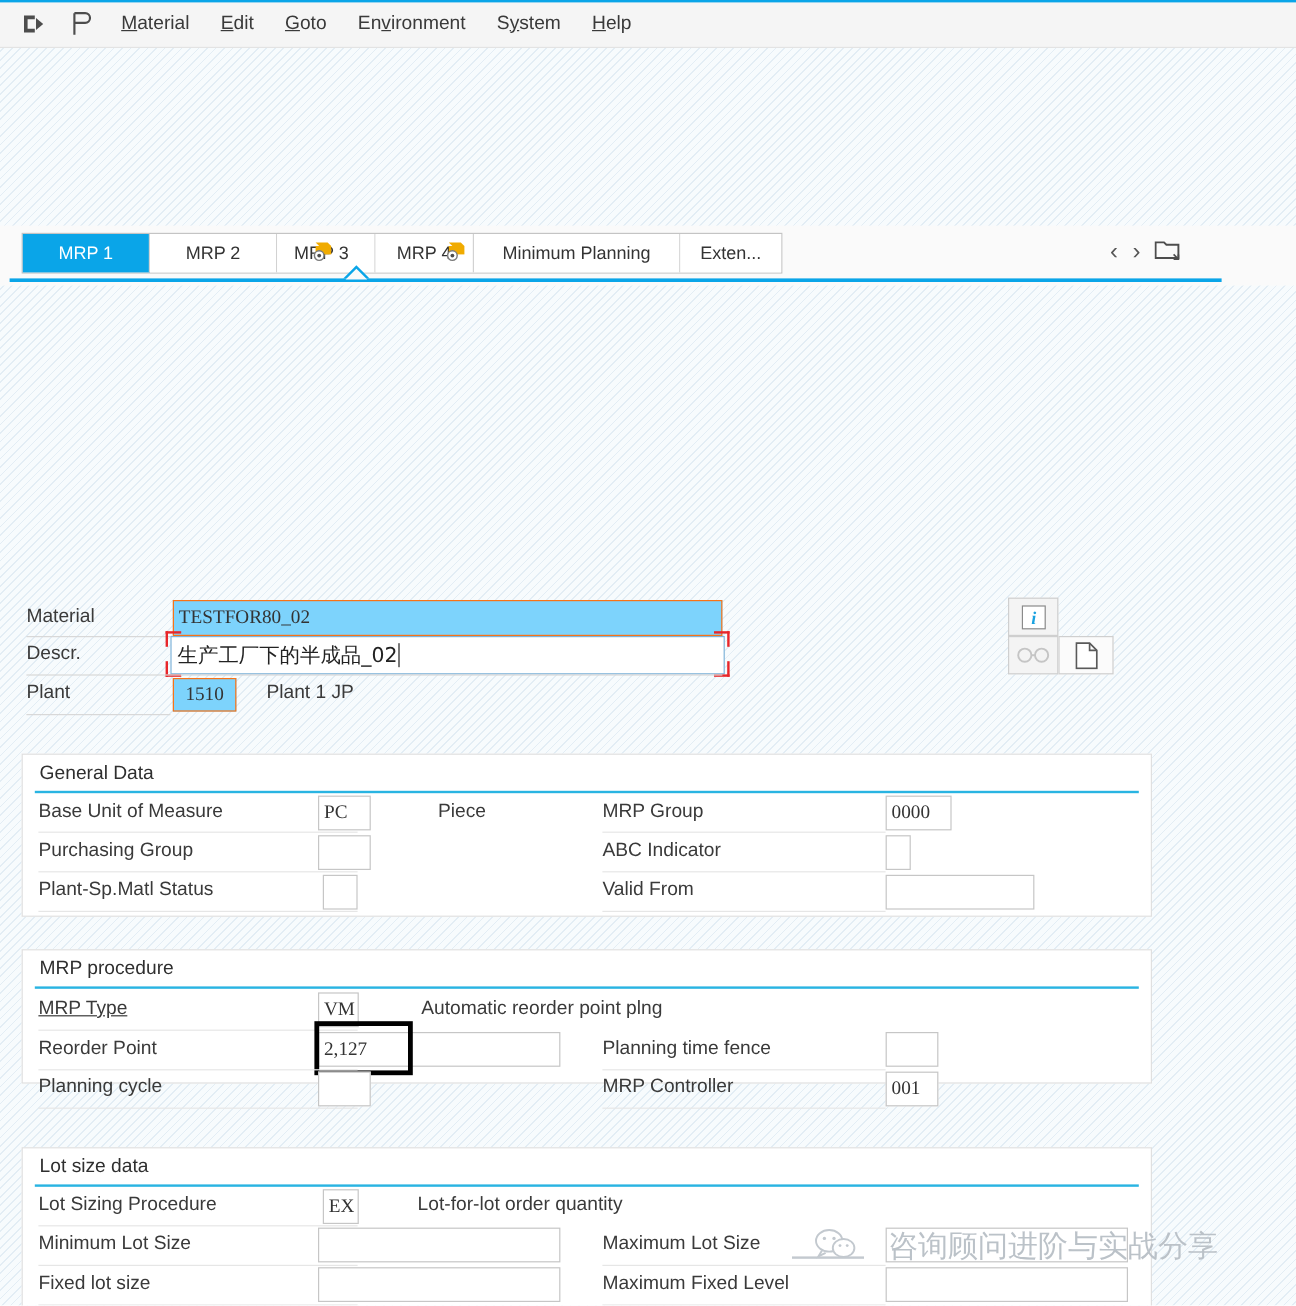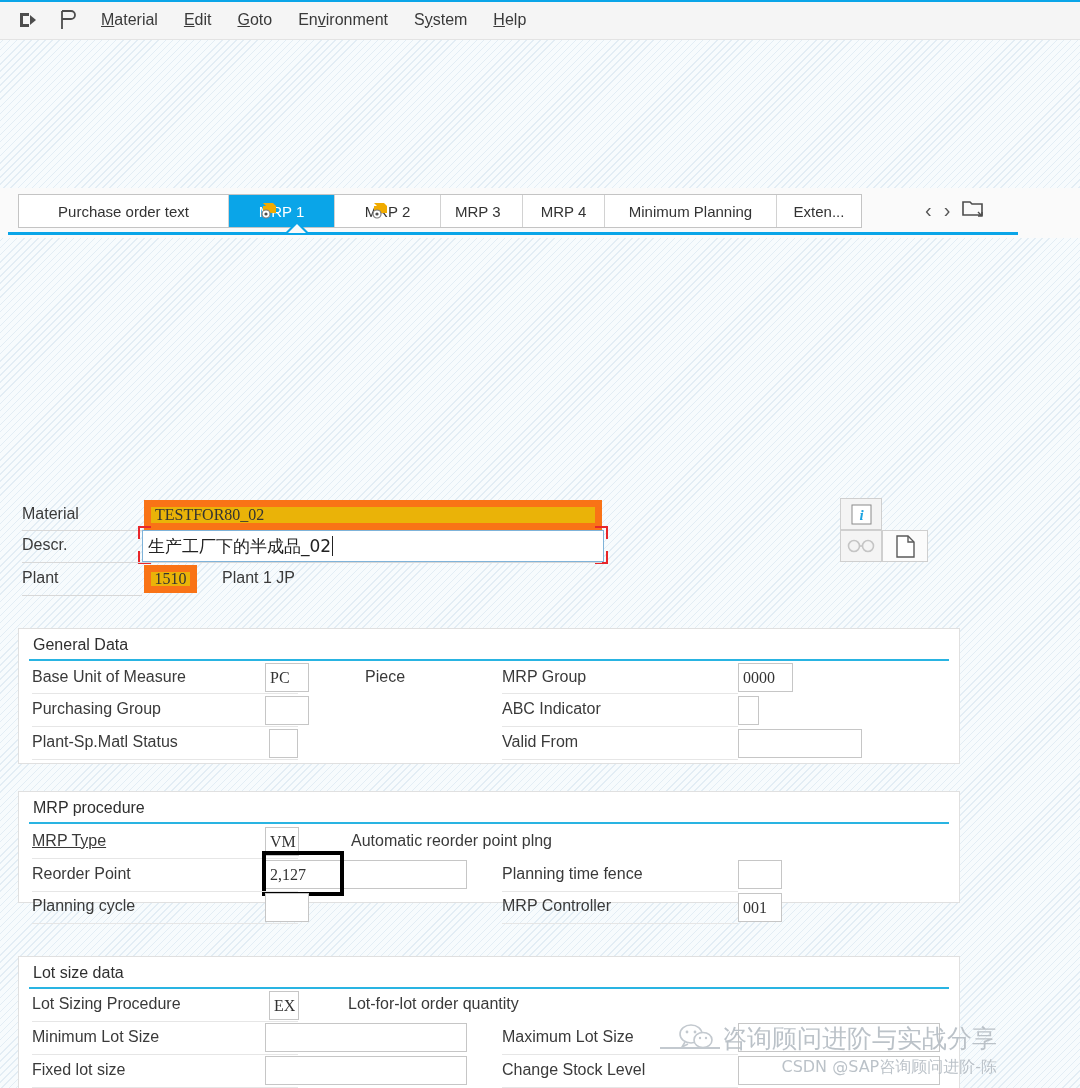--- a/index.html
+++ b/index.html
@@ -96,21 +96,21 @@
   }
 
   
   .body{position:relative;padding:0;}
   .lbl{font-size:16px;color:#3a3a3a;white-space:nowrap;}
   .inp{
     border:1px solid #c6c6c6;background:#fff;height:26px;box-sizing:border-box;
     font-size:16px;color:#333;display:flex;align-items:center;padding:0 4px;
     font-family:"Liberation Serif","DejaVu Serif",serif;
   }
-  .inp.ro{background:#eab308;border:7px solid #f97316;color:#333;}
+  .inp.ro{background:#7dd3fc;border:1px solid #f97316;color:#333;}
   .underline{position:absolute;height:1px;background:#d8d8d8;}
 
   
   .focusfield{
     position:absolute;border:1px solid #7fb3d9;background:#fff;box-sizing:border-box;
     display:flex;align-items:center;padding:0 5px;
   }
   .descr-text{font-size:17px;color:#222;font-family:"DejaVu Sans",sans-serif;}
   .caret{display:inline-block;width:1px;height:20px;background:#222;margin-left:1px;}
   .corner{position:absolute;width:11px;height:11px;border:2px solid #e8262a;}
@@ -374,23 +374,20 @@
           <rect x="3" y="10" width="13" height="12" fill="#4d4d4d"></rect>
           <circle cx="9.5" cy="15" r="2" fill="#fff"></circle>
           <rect x="8.7" y="15" width="1.6" height="4" fill="#fff"></rect>
         </svg>
       </span>
     </div>
   </div>
 
   <div class="tabwrap">
     <div class="tabstrip">
-      <div class="tab" style="width:210px;justify-content:center;">
-        <span>Purchase order text</span>
-      </div>
       <div class="tab sel" style="width:106px;justify-content:center;">
         <span style="position:absolute;left:241px;">
           <svg width="22" height="22" viewBox="0 0 22 22">
             <path d="M3 4 h10 l3 3 h-10z" fill="#f0ab00"></path>
             <rect x="3" y="7" width="13" height="7" fill="#f0ab00"></rect>
             <circle cx="6" cy="15" r="4" fill="#fff" stroke="#7b7b7b" stroke-width="1.2"></circle>
             <circle cx="6" cy="15" r="1.6" fill="#4d4d4d"></circle>
           </svg>
         </span>
         <span>MRP 1</span>
@@ -547,37 +544,36 @@
     <div class="sep" style="left:32px;top:816px;width:266px;"></div>
 
     <div class="lbl" style="position:absolute;left:32px;top:823px;">Fixed lot size</div>
     <div class="inp" style="position:absolute;left:265px;top:818px;width:202px;height:29px;"></div>
     <div class="sep" style="left:32px;top:849px;width:266px;"></div>
 
     <div class="lbl" style="position:absolute;left:502px;top:790px;">Maximum Lot Size</div>
     <div class="inp" style="position:absolute;left:738px;top:785px;width:202px;height:29px;"></div>
     <div class="sep" style="left:502px;top:816px;width:236px;"></div>
 
-    <div class="lbl" style="position:absolute;left:502px;top:823px;">Change Stock Level</div>
+    <div class="lbl" style="position:absolute;left:502px;top:823px;">Maximum Fixed Level</div>
     <div class="inp" style="position:absolute;left:738px;top:818px;width:202px;height:29px;"></div>
     <div class="sep" style="left:502px;top:849px;width:236px;"></div>
 
   </div>
 
   <div class="wm" style="left:676px;top:1022px;">
-    <div style="display:flex;align-items:center;gap:6px;">
+    <div style="display:flex;align-items:center;gap:24px;">
       <span>
         <svg width="40" height="28" viewBox="0 0 40 28">
           <ellipse cx="15" cy="11" rx="11" ry="9" fill="none" stroke="#c3c9cf" stroke-width="1.6"></ellipse>
           <path d="M9 19 L6 24 L12 21" fill="none" stroke="#c3c9cf" stroke-width="1.6"></path>
           <circle cx="11" cy="9" r="1.4" fill="#c3c9cf"></circle>
           <circle cx="19" cy="9" r="1.4" fill="#c3c9cf"></circle>
           <ellipse cx="27" cy="17" rx="9" ry="7.5" fill="#fff" stroke="#c3c9cf" stroke-width="1.6"></ellipse>
           <circle cx="24" cy="15" r="1.2" fill="#c3c9cf"></circle>
           <circle cx="30" cy="15" r="1.2" fill="#c3c9cf"></circle>
         </svg>
       </span>
       <span class="wm-main">咨询顾问进阶与实战分享</span>
     </div>
-    <div class="wm-sub" style="text-align:right;margin-top:2px;">CSDN @SAP咨询顾问进阶-陈</div>
   </div>
   <div class="wm-line" style="position:absolute;left:660px;top:1047px;width:60px;"></div>
 </div>
 
 </body></html>

